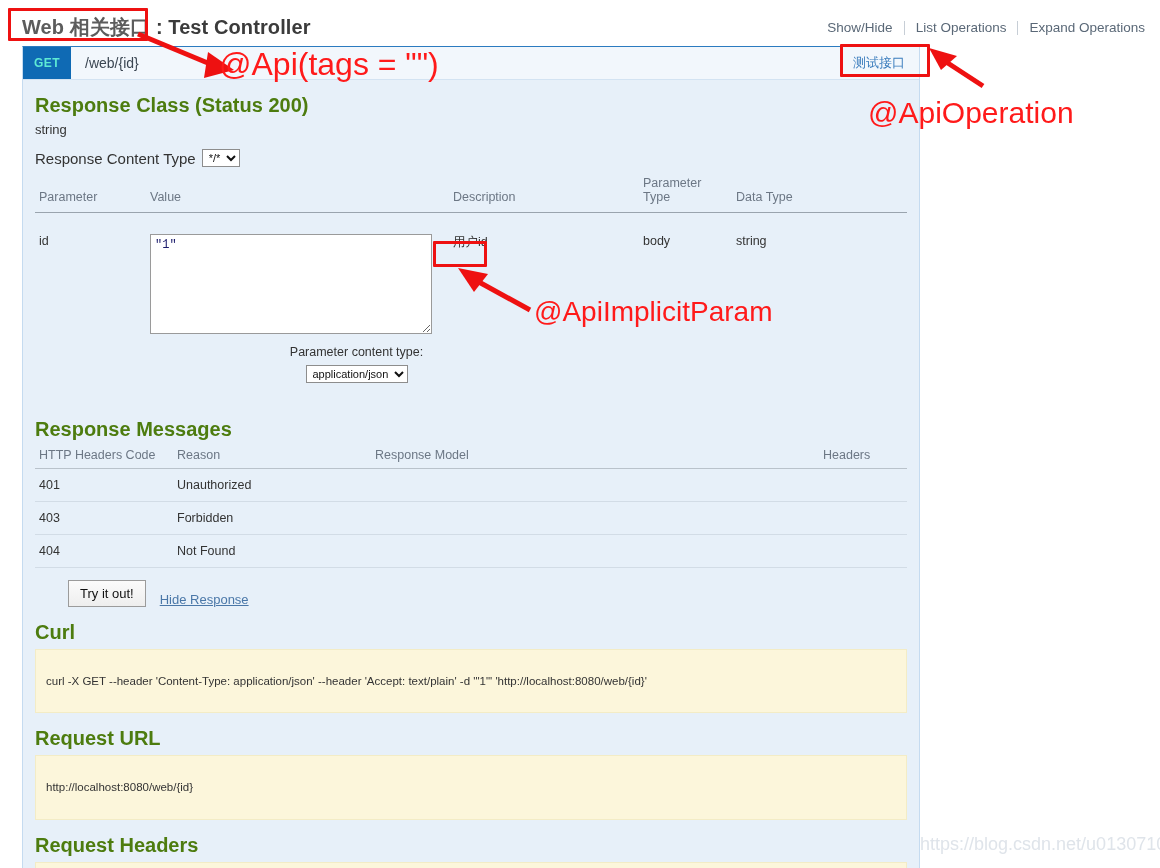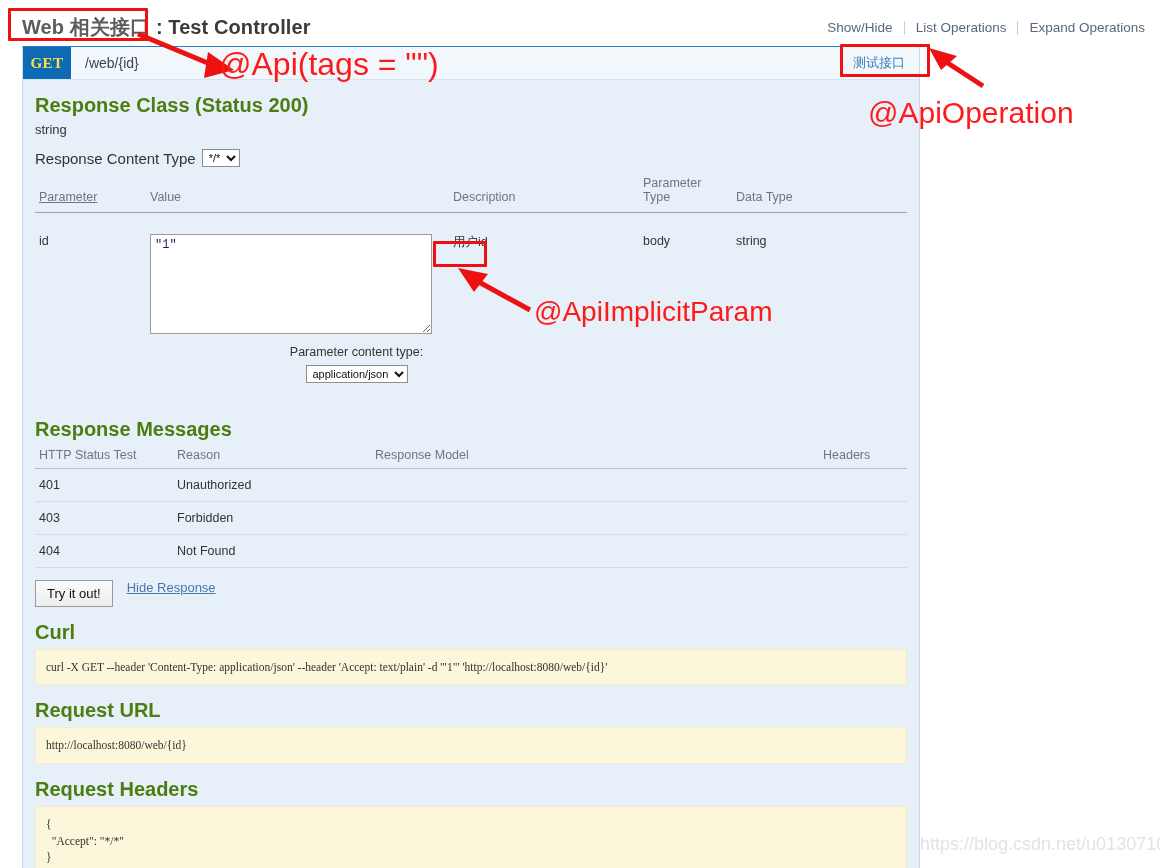--- a/index.html
+++ b/index.html
@@ -71,28 +71,27 @@
     height: 32px;
     background: #f2f7fc;
     border-bottom: 1px solid #d3e3f2;
     display: flex;
     align-items: stretch;
     position: relative;
   }
   .http-method {
     width: 48px;
     background: #0f6ab4;
-    color: #fde047;
-    font-size: 15px;
+    color: #5eead4;
+    font-size: 12px;
     font-weight: bold;
     display: flex;
     align-items: center;
     justify-content: center;
     letter-spacing: .4px;
-    font-family: Liberation Serif, serif;
   }
   .op-path {
     display: flex;
     align-items: center;
     padding-left: 14px;
     font-size: 14px;
     color: #3b4652;
     font-family: "Liberation Sans", sans-serif;
   }
   .op-summary {
@@ -156,21 +155,21 @@
     padding: 3px 4px 7px 4px;
     border-bottom: 1px solid #9aa4ae;
     vertical-align: bottom;
     line-height: 1.15;
   }
   table.tbl tbody td {
     padding: 21px 4px;
     vertical-align: top;
     color: #333;
   }
-  .col-param { width: 103px; text-decoration: underline; }
+  .col-param { width: 103px; }
   .col-value { width: 295px; }
   .col-desc  { width: 182px; }
   .col-ptype { width: 85px; }
   .col-dtype { width: auto; }
 
   textarea.paramvalue {
     width: 282px;
     height: 100px;
     box-sizing: border-box;
     border: 1px solid #9a9a9a;
@@ -210,23 +209,24 @@
     color: #333;
     border-bottom: 1px solid #d2dce6;
   }
   .rc-code { width: 130px; }
   .rc-reason { width: 190px; }
   .rc-model { width: 440px; }
 
   
   .btnrow {
     display: flex;
-    align-items: flex-start;
+    align-items: flex-end;
     gap: 14px;
     margin-top: 12px;
+    margin-left: 33px;
   }
   button.tryit {
     font-family: "Liberation Sans", sans-serif;
     font-size: 13px;
     color: #111;
     background: linear-gradient(#fbfbfb, #eeeeee);
     border: 1px solid #9b9b9b;
     padding: 5px 11px;
     cursor: pointer;
   }
@@ -234,22 +234,22 @@
     font-size: 13px;
     color: #4a77a8;
     text-decoration: underline;
     cursor: pointer;
   }
 
   pre.code {
     margin: 4px 0 0 0;
     background: #fcf6db;
     border: 1px solid #f3ecc6;
-    padding: 9px 10px;
-    font-family: Liberation Serif, serif;
+    padding: 23px 10px;
+    font-family: Liberation Sans, sans-serif;
     font-size: 11.5px;
     color: #333;
     white-space: pre;
     overflow: hidden;
     line-height: 1.45;
   }
 
   
   .anno {
     position: absolute;
@@ -340,21 +340,21 @@
             <td>string</td>
           </tr>
         </tbody>
       </table>
 
       <h4 class="section">Response Messages</h4>
 
       <table class="rmsg">
         <thead>
           <tr>
-            <th class="rc-code">HTTP Status Test</th>
+            <th class="rc-code">HTTP Headers Code</th>
             <th class="rc-reason">Reason</th>
             <th class="rc-model">Response Model</th>
             <th>Headers</th>
           </tr>
         </thead>
         <tbody>
           <tr>
             <td>401</td>
             <td>Unauthorized</td>
             <td></td>

